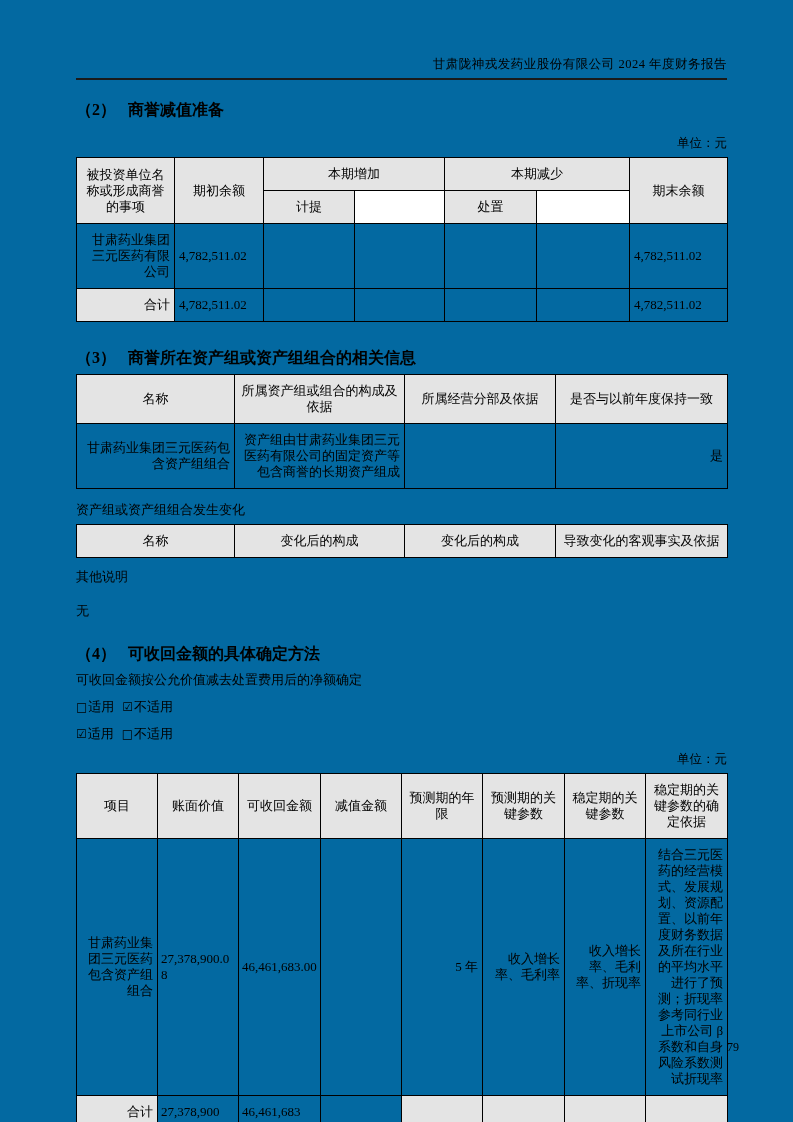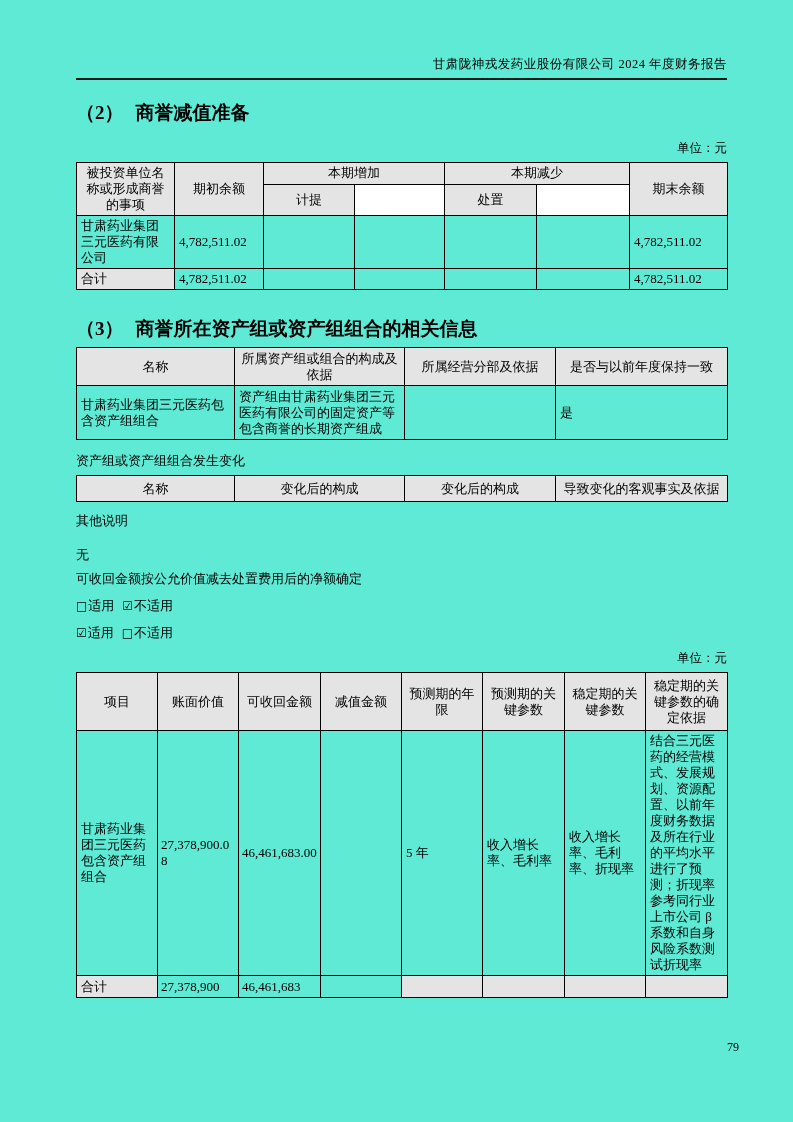--- a/index.html
+++ b/index.html
@@ -1,52 +1,52 @@
 <!DOCTYPE html>
 <html><head>
 <meta charset="utf-8">
 <style>
   * { box-sizing: border-box; margin: 0; padding: 0; }
   html,body { background:#888; }
   body { width:793px; margin:0 auto; font-family:"Liberation Serif","DejaVu Serif",serif; color:#000; }
   .page {
-    position:relative; width:793px; height:1122px; background:#5eead4;
+    position:relative; width:793px; height:1122px; background:#0369a1;
     padding:56px 66px 0 76px; overflow:hidden;
   }
   .doc-header {
     text-align:right; font-size:12.5px; letter-spacing:.5px;
     padding-bottom:5px; border-bottom:2px solid #1a1a1a;
   }
-  .section-heading { font-weight:bold; font-size:19px; }
+  .section-heading { font-weight:bold; font-size:16px; }
   .h2 { margin-top:20px; }
   .h3 { margin-top:26px; }
   .h4 { margin-top:24px; }
   .hnum { margin-right:12px; }
   .unit-line { text-align:right; font-size:12.5px; margin-top:14px; }
   .unit-line2 { text-align:right; font-size:12.5px; margin-top:8px; }
   .body-line { font-size:13px; margin-top:10px; }
   .mt18 { margin-top:6px; }
   .mt16 { margin-top:16px; }
   .mt12 { margin-top:12px; }
   .cb-line { margin-top:9px; }
   .cb-glyph { font-family:"DejaVu Sans",sans-serif; font-size:12px; margin-right:1px; }
   .cb-group2 { margin-left:8px; }
 
   table.tbl {
     border-collapse:collapse; table-layout:fixed; width:651px;
     border:1.5px solid #000; margin-top:5px;
   }
   .tbl td {
     border:1px solid #000; font-size:13px; line-height:16px;
-    vertical-align:middle; padding:2px 4px; overflow:hidden;
+    vertical-align:middle; padding:8px 4px; overflow:hidden;
   }
   .tbl .hdr td { background:#e4e4e4; text-align:center; }
   .tbl .hdr td.white { background:#fff; }
   .shade { background:#e4e4e4; }
-  .left { text-align:left; }
+  .left { text-align:right; }
   .num { text-align:left; font-size:12.5px; white-space:nowrap; }
   .t4 .num { white-space:normal; word-break:break-all; padding:2px 3px; }
 
   .t1 tr.hr1 { height:18px; }
   .t1 tr.hr2 { height:30px; }
   .t1 tr.dr  { height:52px; }
   .t1 tr.tr  { height:20px; }
   .t2 { margin-top:14px; }
   .t2 tr.hr { height:38px; }
   .t2 tr.dr { height:54px; }
@@ -161,20 +161,23 @@
       <td>变化后的构成</td>
       <td>变化后的构成</td>
       <td>导致变化的客观事实及依据</td>
     </tr>
   </tbody>
     </table>
 
   <div class="body-line">其他说明</div>
   <div class="body-line mt16">无</div>
 
+  <div class="section-heading h4">
+    <span class="hnum">（4）</span><span>可收回金额的具体确定方法</span>
+  </div>
 
   <div class="body-line mt18">可收回金额按公允价值减去处置费用后的净额确定</div>
   <div class="body-line cb-line">
     <span class="cb-glyph">□</span><span>适用</span><span class="cb-group2"><span class="cb-glyph">☑</span><span>不适用</span></span>
   </div>
   <div class="body-line cb-line">
     <span class="cb-glyph">☑</span><span>适用</span><span class="cb-group2"><span class="cb-glyph">□</span><span>不适用</span></span>
   </div>
 
   <div class="unit-line2">单位：元</div>

